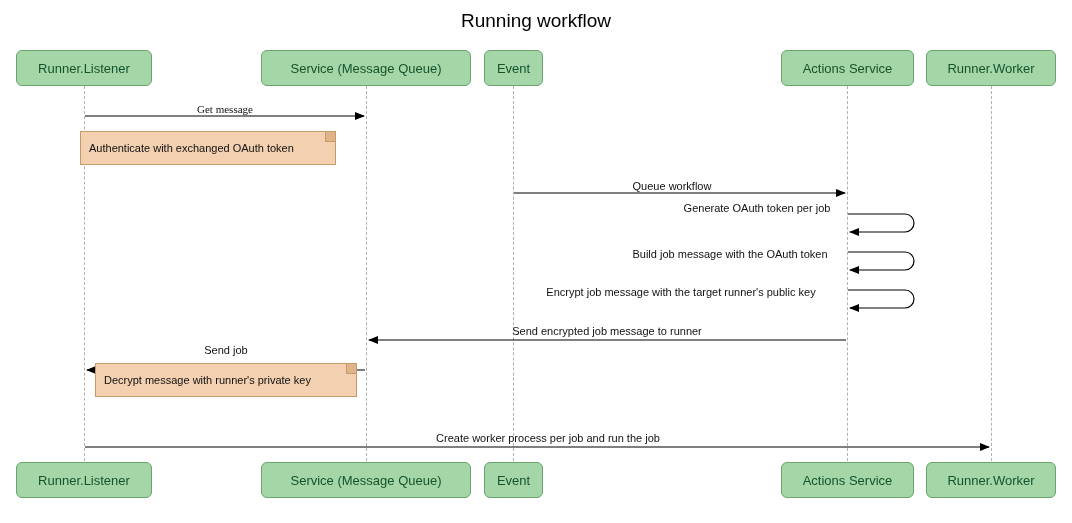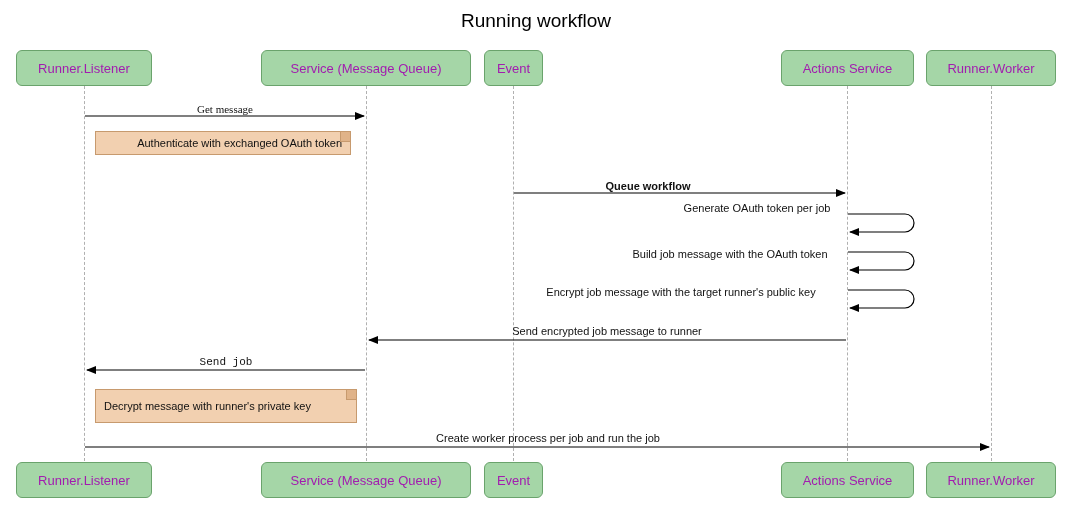--- a/index.html
+++ b/index.html
@@ -31,21 +31,21 @@
     position: absolute;
     box-sizing: border-box;
     background: #a5d6a7;
     border: 1px solid #6aa36c;
     border-radius: 6px;
     height: 36px;
     display: flex;
     align-items: center;
     justify-content: center;
     font-size: 13px;
-    color: #a21caf;
+    color: #14532d;
     white-space: nowrap;
   }
   .lifeline {
     position: absolute;
     width: 0;
     border-left: 1px dashed #b0b0b0;
   }
   .msg-label {
     position: absolute;
     font-size: 11px;
@@ -150,30 +150,30 @@
     <path d="M848,290 L905,290 A9,9 0 0 1 905,308 L850,308" fill="none" stroke="#000000" stroke-width="1.2" marker-end="url(#arrowhead)"></path>
 
     <line x1="846" y1="340" x2="369" y2="340" stroke="#000000" stroke-width="1.2" marker-end="url(#arrowhead)"></line>
 
     <line x1="365" y1="370" x2="87" y2="370" stroke="#000000" stroke-width="1.2" marker-end="url(#arrowhead)"></line>
 
     <line x1="85" y1="447" x2="989" y2="447" stroke="#000000" stroke-width="1.2" marker-end="url(#arrowhead)"></line>
   </svg>
 
   <div class="msg-label" style="left:225px; top:103px;font-family:Liberation Serif, serif;">Get message</div>
-  <div class="msg-label" style="left:648px; top:180px;font-weight:bold;">Queue workflow</div>
+  <div class="msg-label" style="left:672px; top:180px;">Queue workflow</div>
   <div class="msg-label" style="left:757px; top:202px;">Generate OAuth token per job</div>
   <div class="msg-label" style="left:681px; top:286px;">Encrypt job message with the target runner's public key</div>
   <div class="msg-label" style="left:730px; top:248px;">Build job message with the OAuth token</div>
   <div class="msg-label" style="left:607px; top:325px;">Send encrypted job message to runner</div>
-  <div class="msg-label" style="left:226px; top:356px;font-family:Liberation Mono, monospace;">Send job</div>
+  <div class="msg-label" style="left:226px; top:344px;">Send job</div>
   <div class="msg-label" style="left:538px; top:432px;margin-left:10px;">Create worker process per job and run the job</div>
 
-  <div class="note" style="left:95px; top:131px; width:256px; height:24px;justify-content:flex-end;">
+  <div class="note" style="left:80px; top:131px; width:256px; height:34px;">
     <span>Authenticate with exchanged OAuth token</span>
     <span class="note-fold"></span>
   </div>
-  <div class="note" style="left:95px; top:389px; width:262px; height:34px;">
+  <div class="note" style="left:95px; top:363px; width:262px; height:34px;">
     <span>Decrypt message with runner's private key</span>
     <span class="note-fold"></span>
   </div>
 
 </div>
 
 </body></html>

